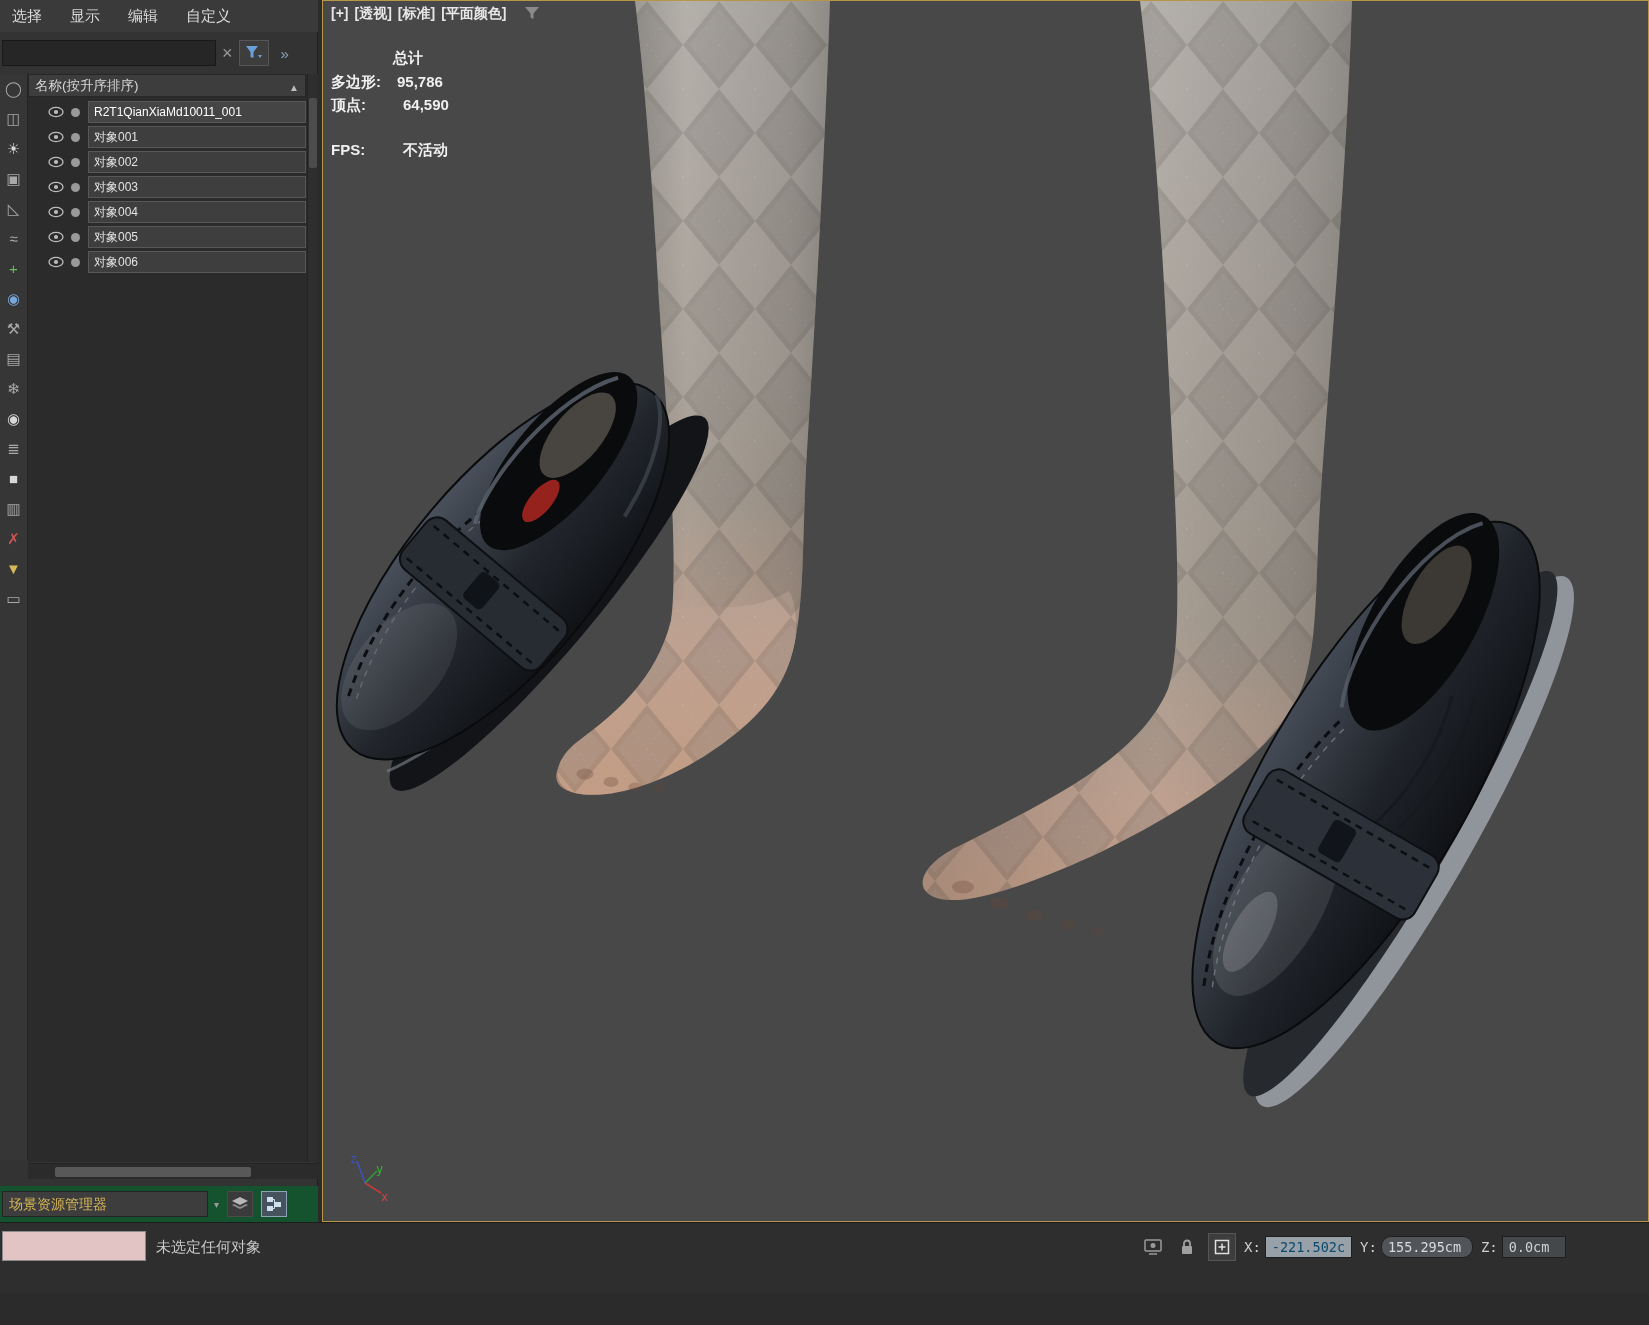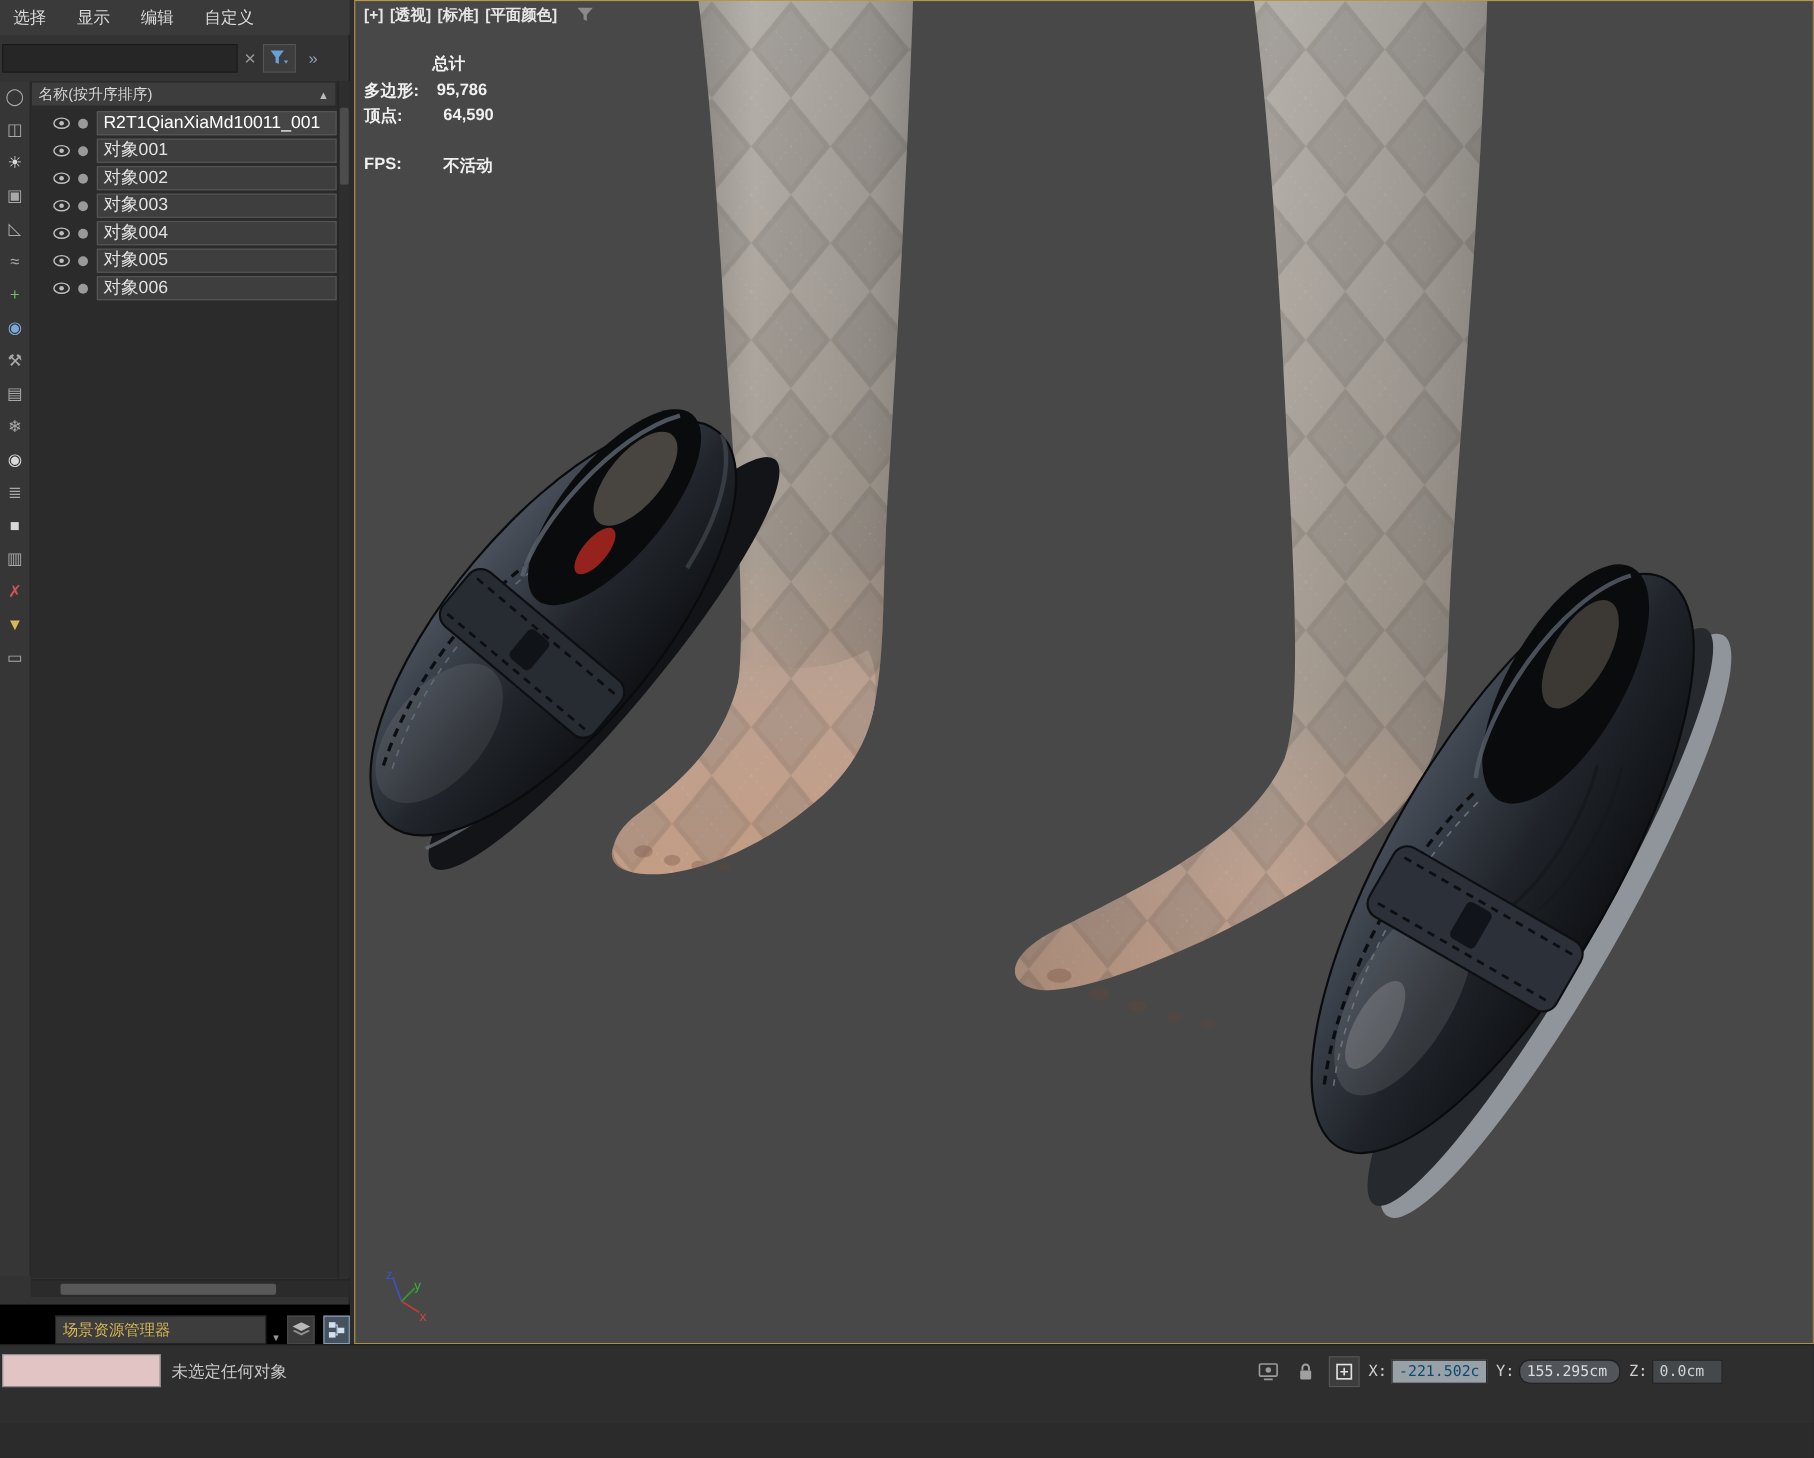--- a/index.html
+++ b/index.html
@@ -27,27 +27,27 @@
 
   .list-area{position:absolute;left:28px;top:74px;width:290px;height:1088px;background:#2b2b2b;}
   .list-header{position:absolute;left:0;top:0;width:278px;height:23px;background:#3d3d3d;border:1px solid #262626;color:#d6d6d6;font-size:13.5px;line-height:21px;padding-left:6px;}
   .sort-icon{position:absolute;right:6px;top:2px;font-size:10px;color:#bdbdbd;}
   .v-scroll{position:absolute;right:0;top:0;width:11px;height:1088px;background:#2e2e2e;border-left:1px solid #242424;}
   .v-thumb{position:absolute;left:1px;top:24px;width:8px;height:70px;background:#4c4c4c;border-radius:2px;}
 
   .row{position:absolute;left:0;width:278px;height:24px;display:flex;align-items:center;}
   .eye{width:16px;height:12px;margin-left:20px;display:inline-flex;}
   .dot{width:9px;height:9px;background:#9a9a9a;border-radius:50%;margin-left:7px;}
-  .cell{margin-left:8px;width:218px;height:22px;line-height:20px;background:#3e3e3e;border:1px solid #575757;color:#e2e2e2;font-size:16px;padding-left:5px;white-space:nowrap;overflow:hidden;}
+  .cell{margin-left:8px;width:218px;height:22px;line-height:20px;background:#3e3e3e;border:1px solid #575757;color:#e2e2e2;font-size:12px;padding-left:5px;white-space:nowrap;overflow:hidden;}
   .row.first .cell{color:#fff;background:#454545;}
 
   .h-scroll{position:absolute;left:28px;top:1163px;width:290px;height:16px;background:#2b2b2b;border-top:1px solid #242424;}
   .h-thumb{position:absolute;left:27px;top:3px;width:196px;height:10px;background:#585858;border-radius:2px;}
 
-  .panel-footer{position:absolute;left:0;top:1186px;width:318px;height:36px;background:#000000;display:flex;align-items:flex-end;padding-left:48px;}
+  .panel-footer{position:absolute;left:0;top:1186px;width:318px;height:36px;background:#14532d;display:flex;align-items:center;}
   .footer-title{width:206px;height:26px;margin-left:2px;background:#3d3d3d;border:1px solid #242424;color:#d8b757;font-size:14px;line-height:24px;padding-left:6px;}
   .footer-caret{color:#9a9a9a;font-size:10px;margin-left:6px;}
   .footer-btn{width:26px;height:26px;margin-left:8px;display:flex;align-items:center;justify-content:center;background:#3a3a3a;border:1px solid #4a4a4a;}
   .footer-btn.active{background:#46525e;border:1px solid #8fa3b8;}
 
   
   .viewport{position:absolute;left:322px;top:0;width:1327px;height:1222px;background:#484848;border:1px solid #b89648;overflow:hidden;}
   .vp-menus{position:absolute;left:8px;top:4px;display:flex;gap:6px;z-index:5;}
   .vp-label{color:#e6e6e6;font-weight:bold;font-size:14px;cursor:default;}
   .vp-funnel{margin-left:12px;margin-top:1px;}

